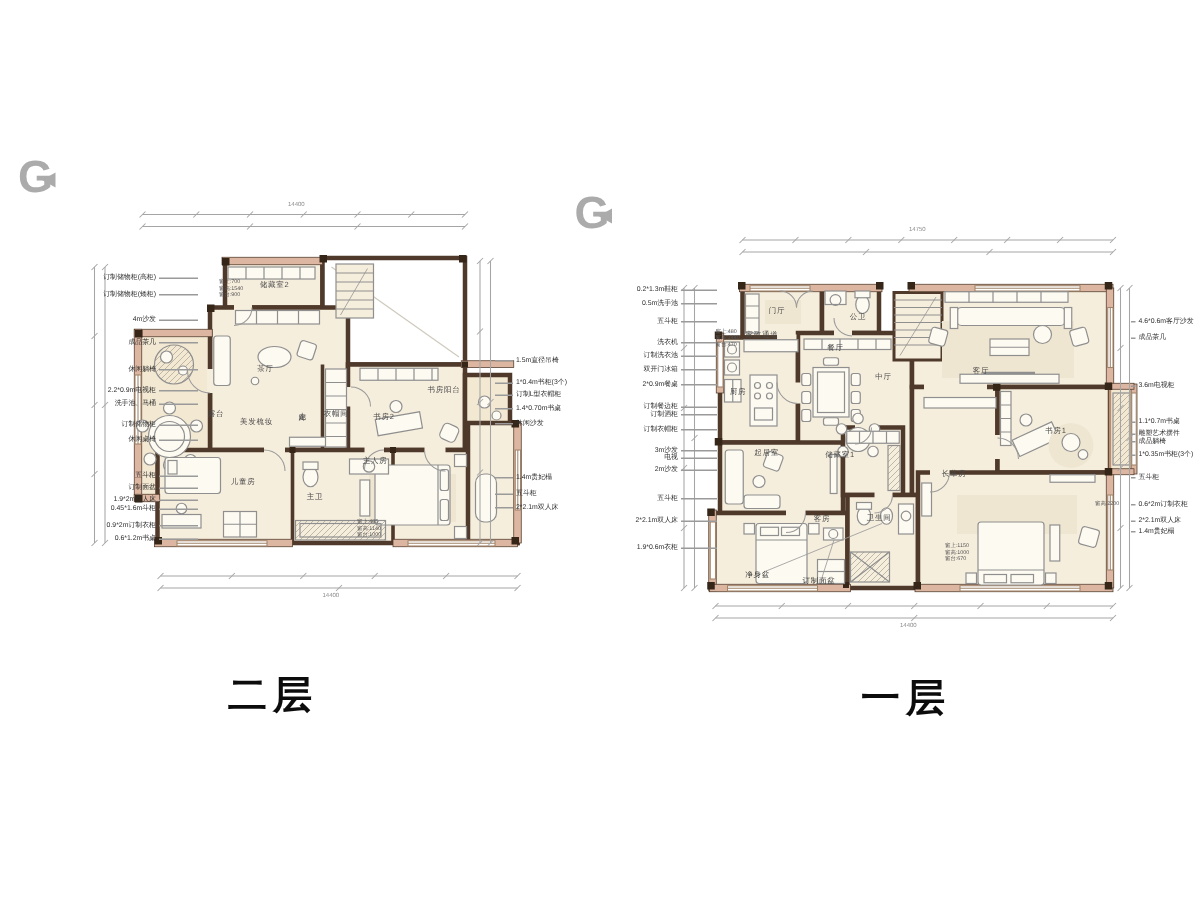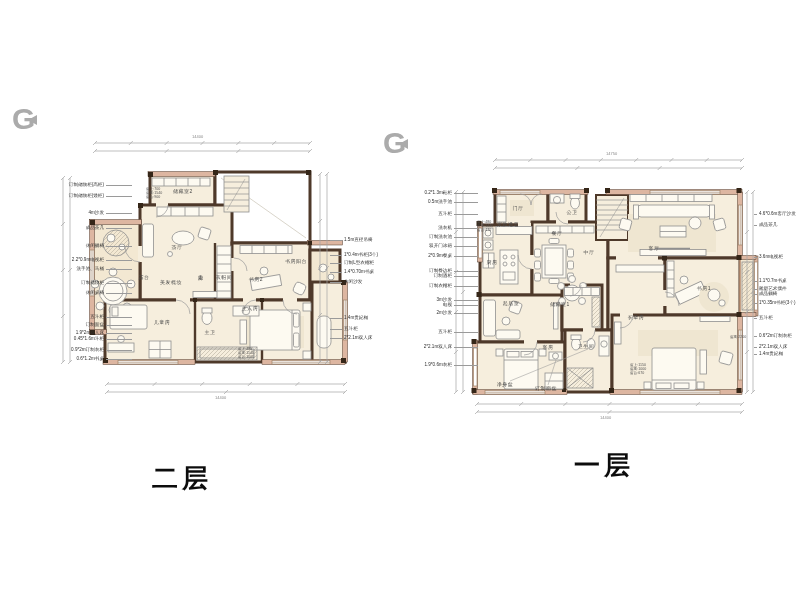--- a/index.html
+++ b/index.html
@@ -475,21 +475,21 @@
 
   <div class="logo" style="left:12px;top:104px;">
     <span>G</span>
     <span class="tri"></span>
   </div>
   <div class="logo" style="left:383px;top:128px;">
     <span>G</span>
     <span class="tri"></span>
   </div>
 
-  <div class="caption" style="left:152px;top:450px;margin-top:15px;">二层</div>
+  <div class="caption" style="left:152px;top:450px;">二层</div>
   <div class="caption" style="left:574px;top:452px;">一层</div>
 
 <div class="room" style="left: 183px; top: 191px;">储藏室2</div>
       <div class="room" style="left: 177px; top: 247px;">茶厅</div>
       <div class="room" style="left: 144px; top: 277px;">露台</div>
       <div class="room v" style="left: 200px; top: 271px;">走廊</div>
       <div class="room" style="left: 171px; top: 282px;">美发梳妆</div>
       <div class="room" style="left: 224px; top: 277px;">衣帽间</div>
       <div class="room" style="left: 256px; top: 279px;">书房2</div>
       <div class="room" style="left: 296px; top: 261px;">书房阳台</div>

